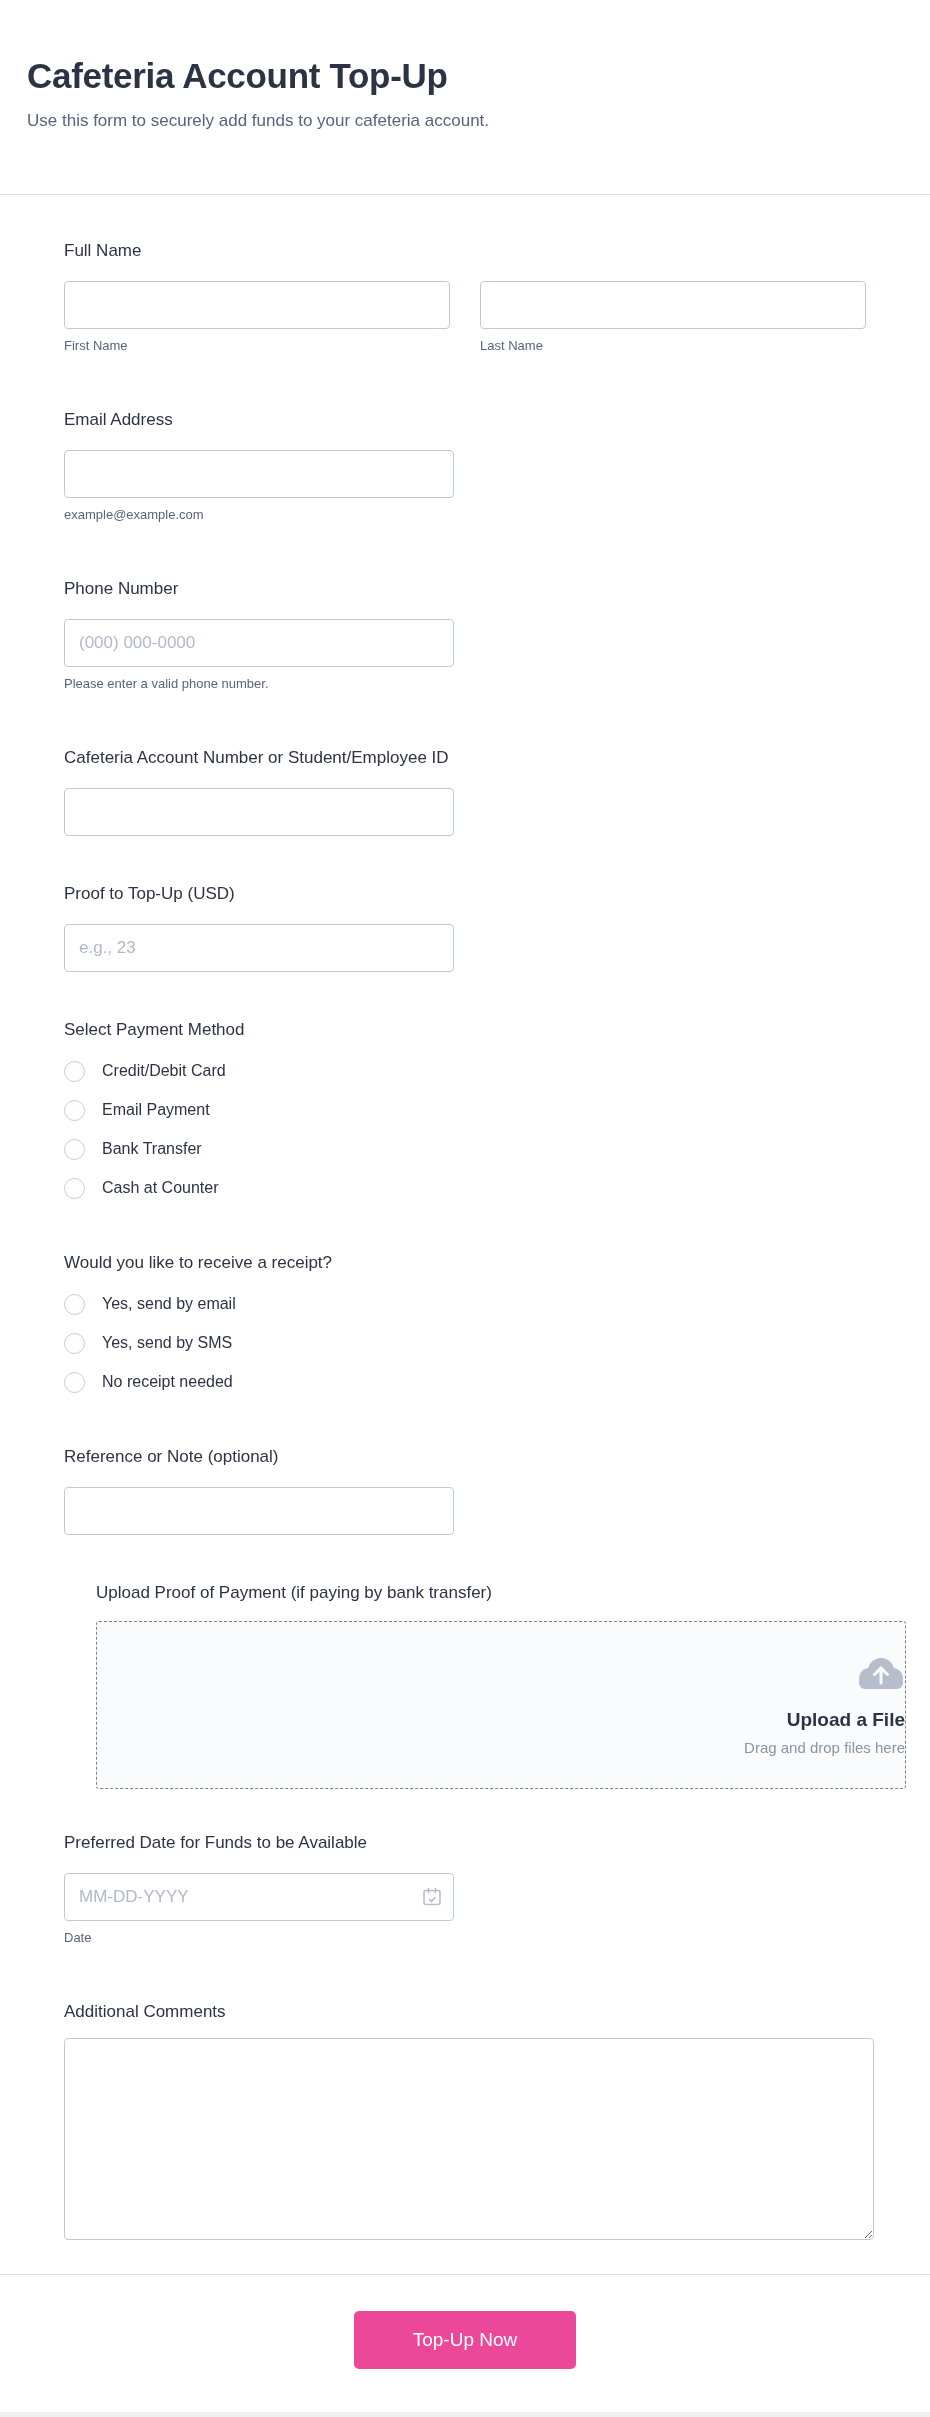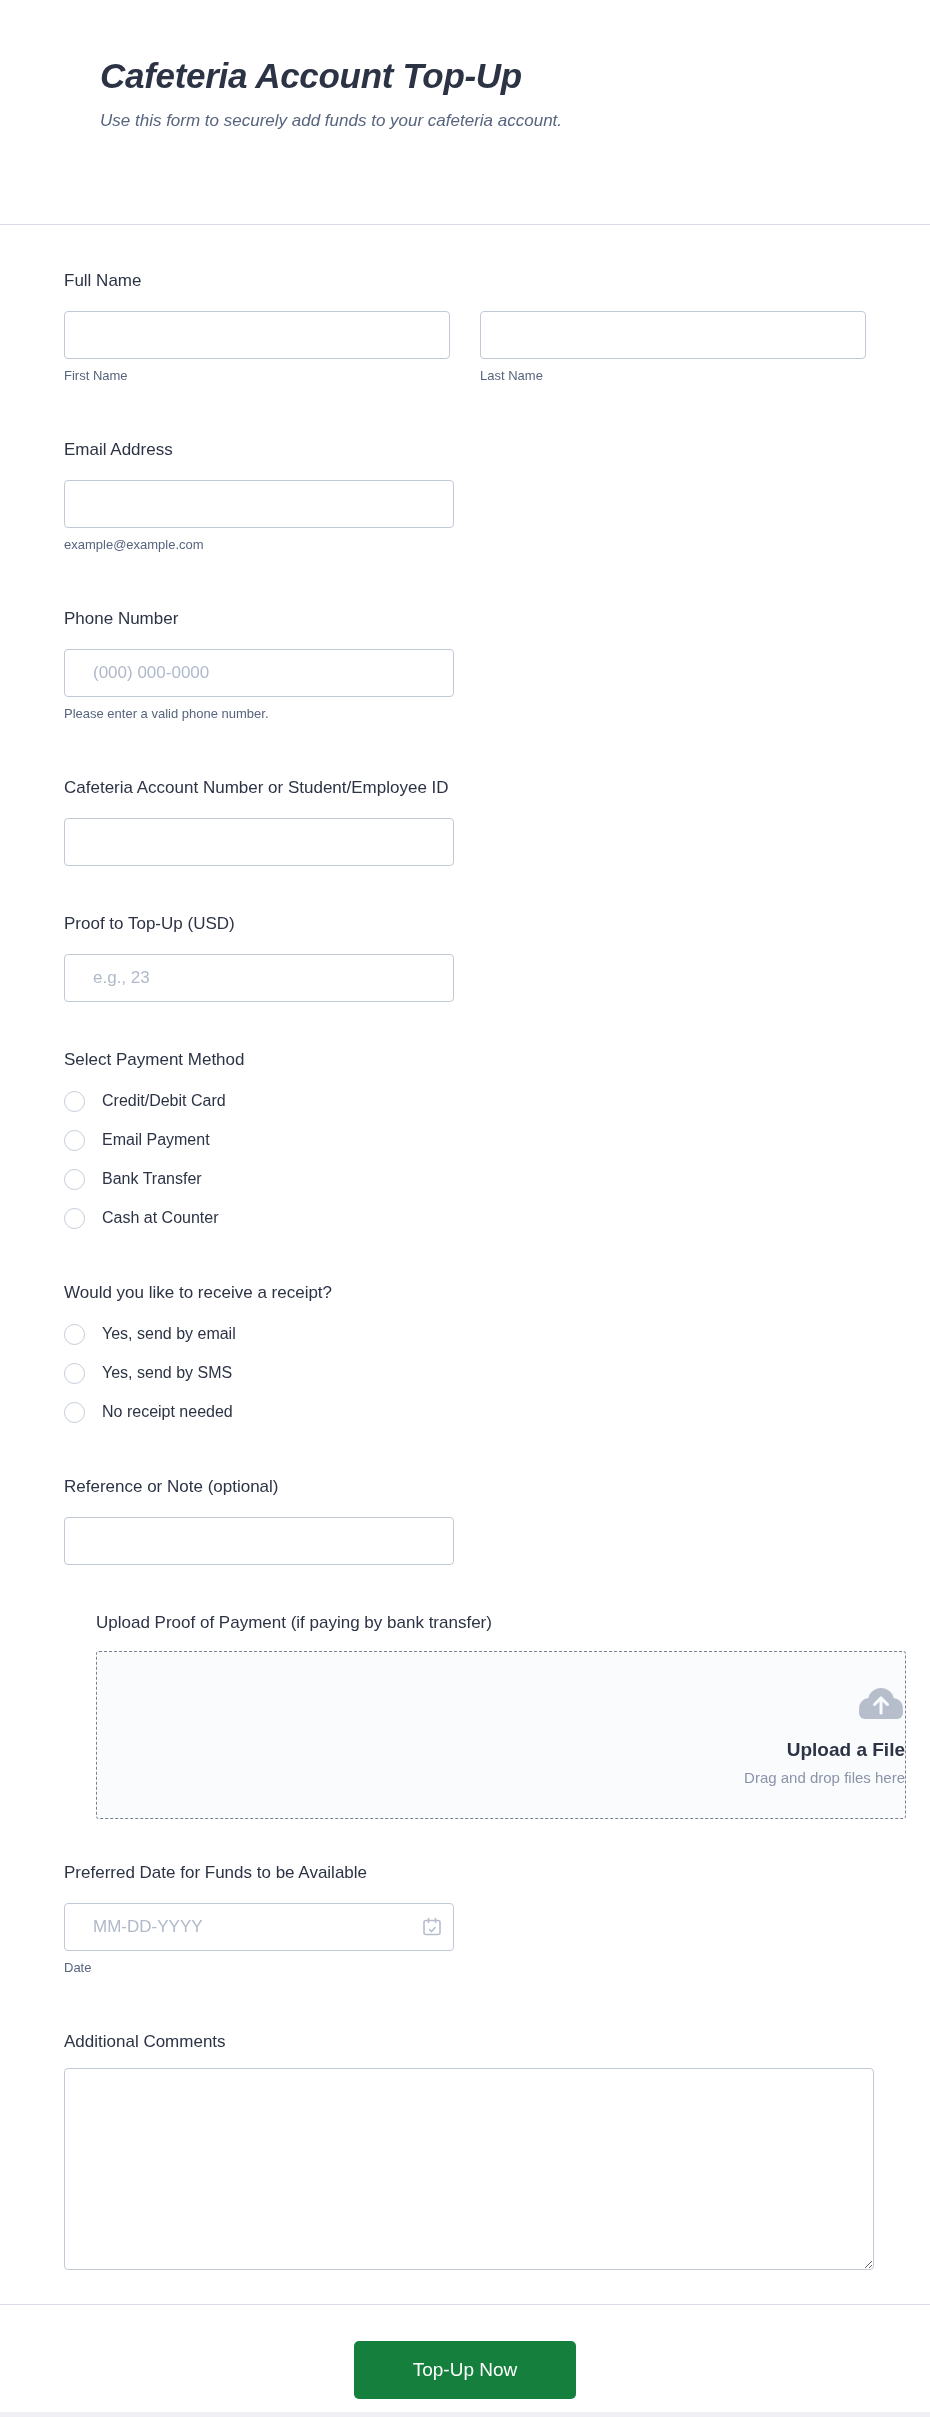--- a/index.html
+++ b/index.html
@@ -9,24 +9,23 @@
     background: #f0f0f4;
     font-family: "Liberation Sans", "DejaVu Sans", sans-serif;
     overflow: hidden;
   }
   .form-card {
     width: 930px; height: 2412px;
     background: #ffffff;
   }
   
   .form-header {
-    height: 225px;
-    padding: 54px 64px 0 100px;
+    height: 195px;
+    padding: 54px 64px 0 27px;
     border-bottom: 1px solid #d9dbe5;
-    font-style: italic;
   }
   .form-title {
     margin: 0;
     font-size: 35px; line-height: 44px;
     font-weight: 700;
     color: #2c3345;
     letter-spacing: -0.3px;
   }
   .form-subtitle {
     margin-top: 12px;
@@ -47,21 +46,21 @@
     font-weight: 500;
     color: #2c3345;
     margin-bottom: 19px;
   }
   .text-input {
     display: block;
     width: 390px; height: 48px;
     border: 1px solid #c2c9d6;
     border-radius: 4px;
     background: #fff;
-    padding: 0 28px;
+    padding: 0 14px;
     font-family: inherit;
     font-size: 17px;
     color: #4d7c0f;
     outline: none;
   }
   .text-input::placeholder { color: #b0b9c9; opacity: 1; }
   .sublabel {
     margin-top: 9px;
     font-size: 13px; line-height: 15px;
     color: #57647e;
@@ -133,21 +132,21 @@
   }
 
   
   .divider { height: 1px; background: #dadce6; width: 930px; }
   .submit-bar {
     padding-top: 36px;
     text-align: center;
   }
   .submit-btn {
     width: 222px; height: 58px;
-    background: #15803d;
+    background: #ec4899;
     color: #ffffff;
     border: none;
     border-radius: 5px;
     font-family: inherit;
     font-size: 19px;
     font-weight: 500;
     cursor: pointer;
   }
 </style>
 </head>

